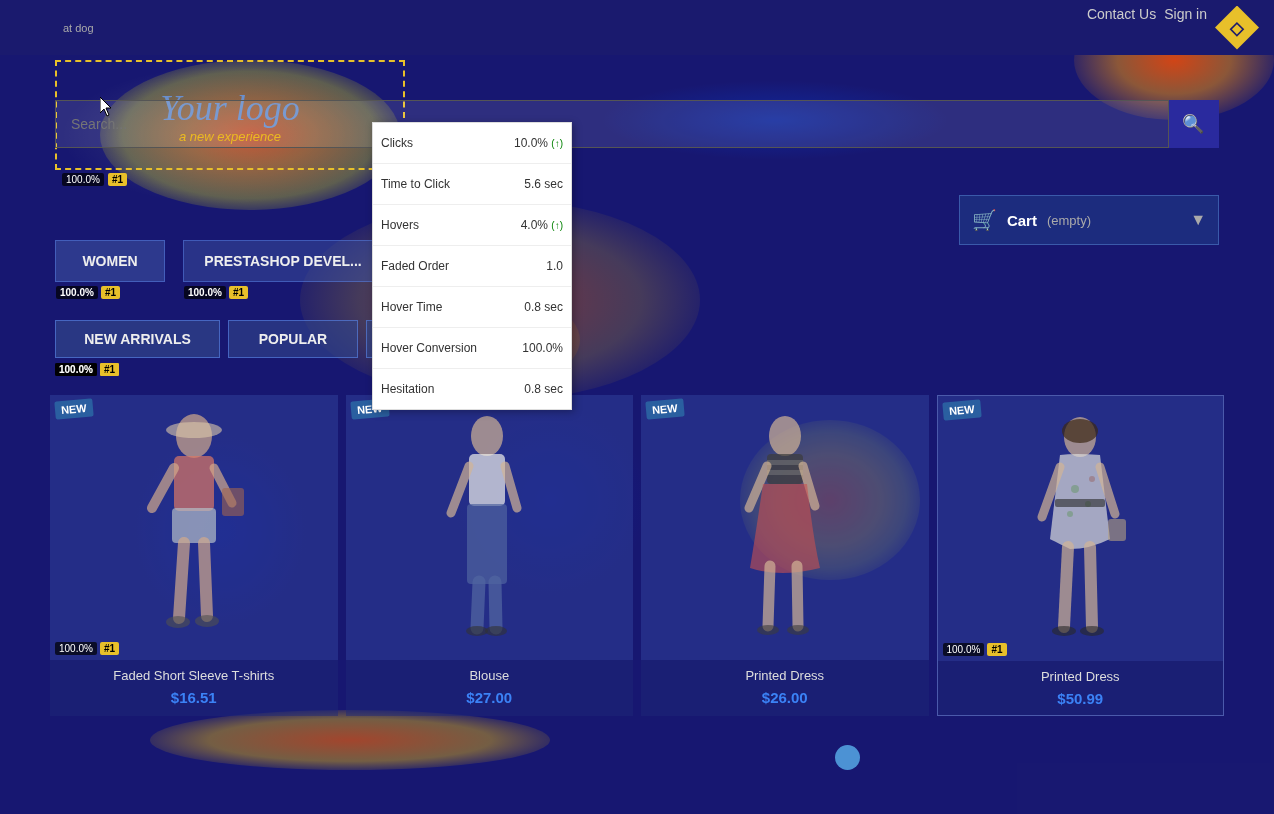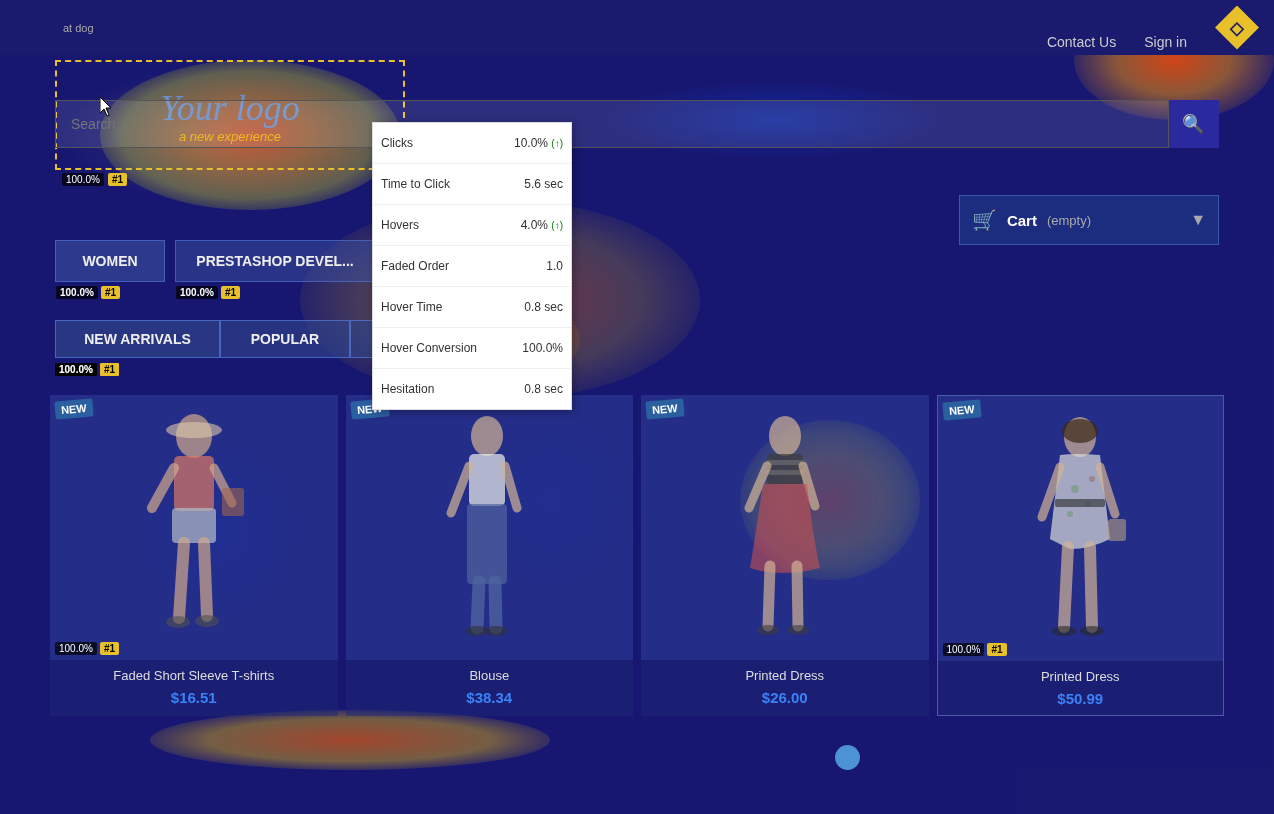--- a/index.html
+++ b/index.html
@@ -17,22 +17,22 @@
       padding: 0 15px;
       z-index: 20;
     }
     .header-left {
       font-size: 11px;
       color: #aaa;
       margin-left: 48px;
     }
     .header-right {
       display: flex;
-      align-items: flex-end;
-      gap: 28px;
+      align-items: flex-start;
+      gap: 8px;
     }
     .header-link {
       color: #ccc;
       font-size: 14px;
       text-decoration: none;
       cursor: pointer;
     }
     .diamond-icon {
       width: 44px;
       height: 44px;
@@ -130,21 +130,21 @@
       color: #fff;
       font-size: 18px;
     }
 
     
     .nav-area {
       position: absolute;
       top: 240px;
       left: 55px;
       display: flex;
-      gap: 10px;
+      gap: 18px;
       z-index: 15;
     }
     .nav-tab {
       padding: 12px 20px;
       font-size: 14px;
       font-weight: bold;
       color: #eee;
       cursor: pointer;
       position: relative;
       border: 1px solid rgba(100,150,255,0.4);
@@ -159,21 +159,21 @@
       min-width: 200px;
       text-align: center;
     }
 
     
     .featured-area {
       position: absolute;
       top: 320px;
       left: 55px;
       display: flex;
-      gap: 0;
+      gap: 8px;
       z-index: 15;
     }
     .featured-tab {
       padding: 10px 20px;
       font-size: 14px;
       font-weight: bold;
       color: #eee;
       cursor: pointer;
       border: 1px solid rgba(100,150,255,0.5);
     }
@@ -480,21 +480,21 @@
         <line x1="40" y1="58" x2="22" y2="105" stroke="rgba(210,180,150,0.7)" stroke-width="9" stroke-linecap="round"></line>
         <line x1="76" y1="58" x2="88" y2="100" stroke="rgba(210,180,150,0.7)" stroke-width="9" stroke-linecap="round"></line>
         <rect x="38" y="96" width="40" height="80" rx="4" fill="rgba(80,100,160,0.7)"></rect>
         <line x1="50" y1="174" x2="48" y2="220" stroke="rgba(80,100,160,0.75)" stroke-width="13" stroke-linecap="round"></line>
         <line x1="66" y1="174" x2="67" y2="220" stroke="rgba(80,100,160,0.75)" stroke-width="13" stroke-linecap="round"></line>
         <ellipse cx="48" cy="223" rx="11" ry="5" fill="rgba(50,50,50,0.6)"></ellipse>
         <ellipse cx="67" cy="223" rx="11" ry="5" fill="rgba(50,50,50,0.6)"></ellipse>
       </svg>
     </div>
     <div class="product-name">Blouse</div>
-    <div class="product-price">$38.34</div>
+    <div class="product-price">$27.00</div>
   </div>
 
   <div class="product-card">
     <div class="product-img">
       <span class="product-new-badge">NEW</span>
 
       <svg width="120" height="240" viewBox="0 0 120 240">
         <ellipse cx="60" cy="28" rx="16" ry="20" fill="rgba(210,180,150,0.7)"></ellipse>
 
         <rect x="42" y="46" width="36" height="30" rx="4" fill="rgba(60,60,60,0.7)"></rect>

